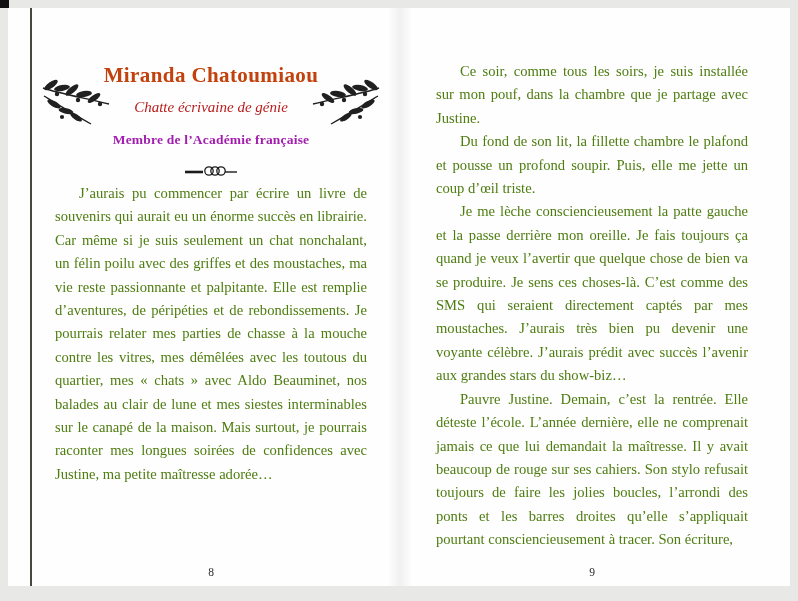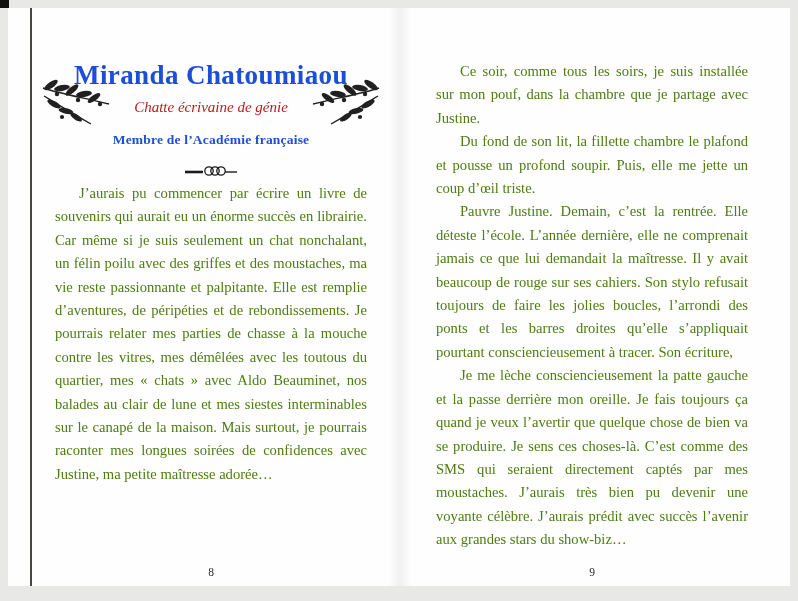--- a/index.html
+++ b/index.html
@@ -29,30 +29,30 @@
     position:absolute;left:380px;top:0;width:24px;height:100%;
     background:linear-gradient(to right,rgba(0,0,0,0) 0%,rgba(0,0,0,0.055) 50%,rgba(0,0,0,0) 100%);
   }
   .page{position:absolute;top:0;height:100%;}
   .page-left{left:47px;width:312px;}
   .page-right{left:428px;width:312px;}
 
   .title-block{position:relative;text-align:center;padding-top:56px;}
   .title-block h1{
     margin:0 0 12px 0;
-    font-size:27px;line-height:22px;font-weight:700;
-    letter-spacing:0.4px;color:#1d4ed8;
+    font-size:21px;line-height:22px;font-weight:700;
+    letter-spacing:0.4px;color:#c2410c;
   }
   .subtitle{
     font-style:italic;font-size:15px;line-height:18px;
     margin-bottom:15px;color:#b91c1c;
   }
   .affiliation{
     font-weight:700;font-size:13.5px;line-height:17px;
-    letter-spacing:0.2px;color:#1d4ed8;
+    letter-spacing:0.2px;color:#a21caf;
   }
   .branch{position:absolute;width:72px;height:56px;top:64px;}
   .branch svg{display:block;width:100%;height:100%;}
   .branch-left{left:-14px;}
   .branch-right{right:-14px;transform:scaleX(-1);}
   .divider{margin-top:15px;height:16px;}
   .divider svg{display:inline-block;width:56px;height:16px;vertical-align:top;}
 
   .body-text{margin-top:3px;}
   .page-right .body-text{margin-top:0;padding-top:52px;}
@@ -141,22 +141,22 @@
         <p>J’aurais pu commencer par écrire un livre de souvenirs qui aurait eu un énorme succès en librairie. Car même si je suis seulement un chat nonchalant, un félin poilu avec des griffes et des moustaches, ma vie reste passionnante et palpitante. Elle est remplie d’aventures, de péripéties et de rebondissements. Je pourrais relater mes parties de chasse à la mouche contre les vitres, mes démêlées avec les toutous du quartier, mes « chats » avec Aldo Beauminet, nos balades au clair de lune et mes siestes interminables sur le canapé de la maison. Mais surtout, je pourrais raconter mes longues soirées de confidences avec Justine, ma petite maîtresse adorée…</p>
       </div>
 
       <div class="page-number">8</div>
     </div>
 
     <div class="page page-right">
       <div class="body-text">
         <p>Ce soir, comme tous les soirs, je suis installée sur mon pouf, dans la chambre que je partage avec Justine.</p>
         <p>Du fond de son lit, la fillette chambre le plafond et pousse un profond soupir. Puis, elle me jette un coup d’œil triste.</p>
+        <p>Je me lèche consciencieusement la patte gauche et la passe derrière mon oreille. Je fais toujours ça quand je veux l’avertir que quelque chose de bien va se produire. Je sens ces choses-là. C’est comme des SMS qui seraient directement captés par mes moustaches. J’aurais très bien pu devenir une voyante célèbre. J’aurais prédit avec succès l’avenir aux grandes stars du show-biz…</p>
         <p>Pauvre Justine. Demain, c’est la rentrée. Elle déteste l’école. L’année dernière, elle ne comprenait jamais ce que lui demandait la maîtresse. Il y avait beaucoup de rouge sur ses cahiers. Son stylo refusait toujours de faire les jolies boucles, l’arrondi des ponts et les barres droites qu’elle s’appliquait pourtant consciencieusement à tracer. Son écriture,</p>
-        <p>Je me lèche consciencieusement la patte gauche et la passe derrière mon oreille. Je fais toujours ça quand je veux l’avertir que quelque chose de bien va se produire. Je sens ces choses-là. C’est comme des SMS qui seraient directement captés par mes moustaches. J’aurais très bien pu devenir une voyante célèbre. J’aurais prédit avec succès l’avenir aux grandes stars du show-biz…</p>
       </div>
 
       <div class="page-number">9</div>
     </div>
   </div>
 
   <div class="corner-mark"></div>
 </div>
 
 </body></html>

